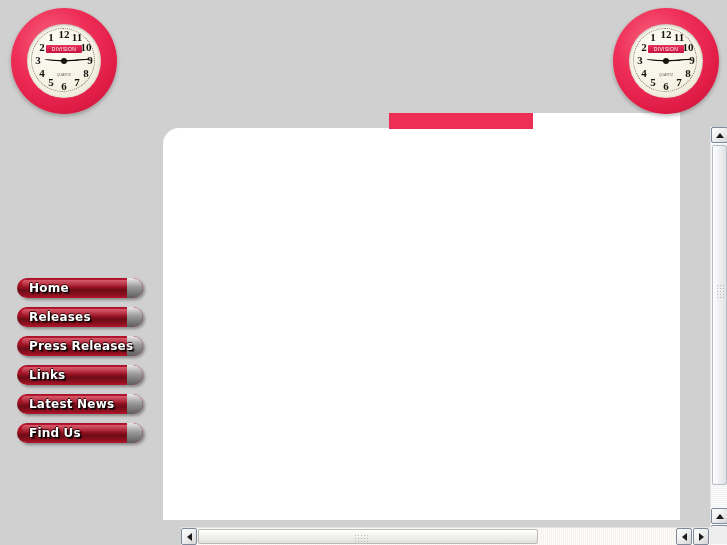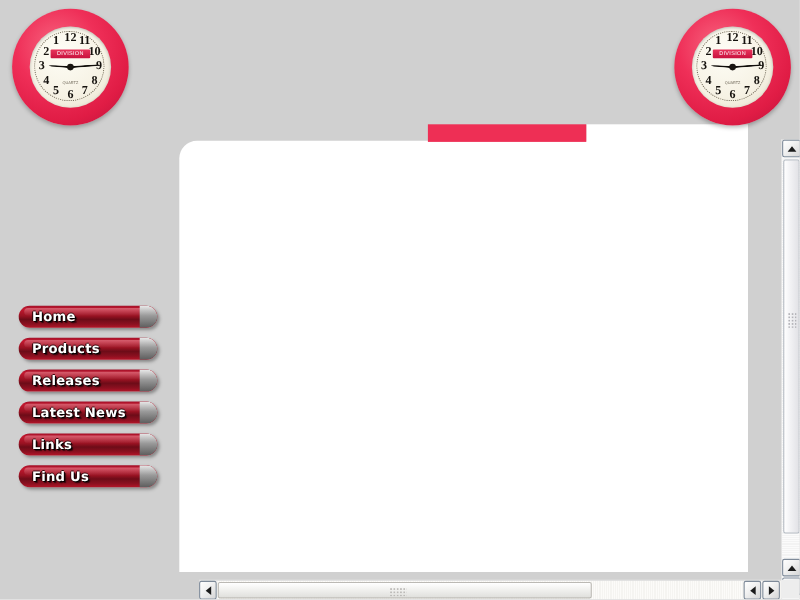--- a/index.html
+++ b/index.html
@@ -386,30 +386,30 @@
       <div class="hand hand-min"></div>
       <div class="hand-cap"></div>
     </div>
   </div>
 
   <div id="sidebar-nav">
     <a class="nav-btn" href="#">
       <span class="nav-btn-label">Home</span>
     </a>
     <a class="nav-btn" href="#">
-      <span class="nav-btn-label">Products</span>
-    </a>
-    <a class="nav-btn" href="#">
       <span class="nav-btn-label">Releases</span>
     </a>
     <a class="nav-btn" href="#">
+      <span class="nav-btn-label">Press Releases</span>
+    </a>
+    <a class="nav-btn" href="#">
+      <span class="nav-btn-label">Links</span>
+    </a>
+    <a class="nav-btn" href="#">
       <span class="nav-btn-label">Latest News</span>
-    </a>
-    <a class="nav-btn" href="#">
-      <span class="nav-btn-label">Links</span>
     </a>
     <a class="nav-btn" href="#">
       <span class="nav-btn-label">Find Us</span>
     </a>
   </div>
 
   <div id="vscrollbar">
     <div id="vscroll-track">
       <div id="vscroll-thumb">
         <div id="vscroll-grip"></div>

